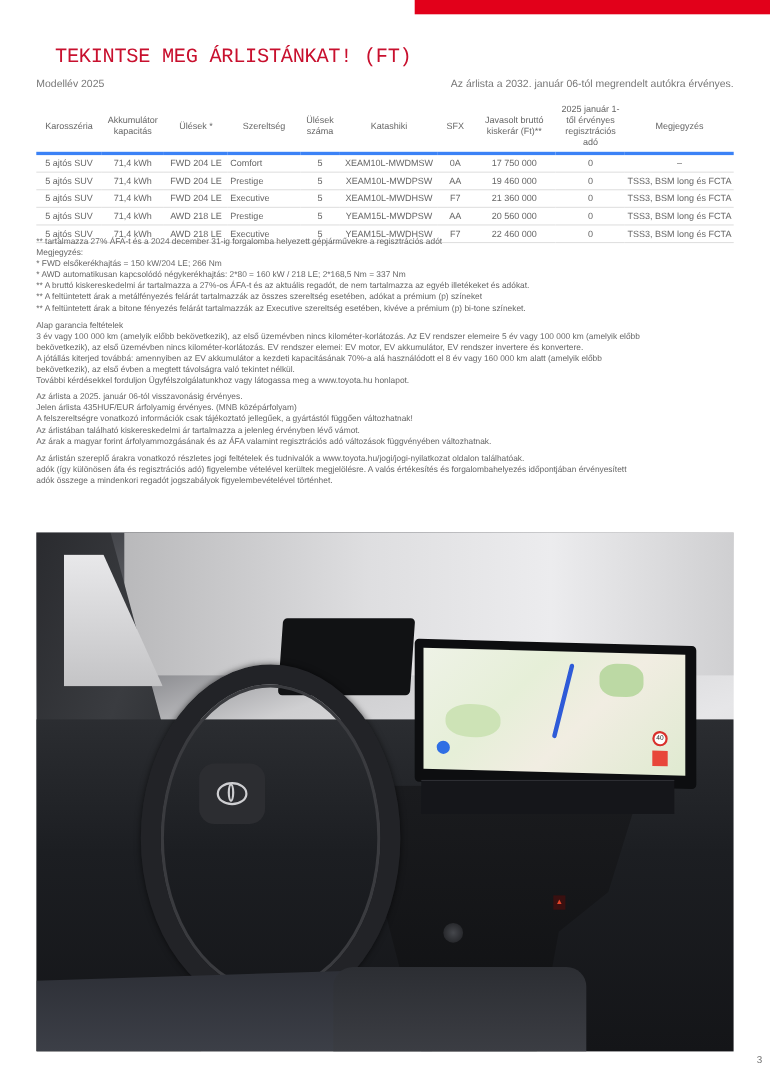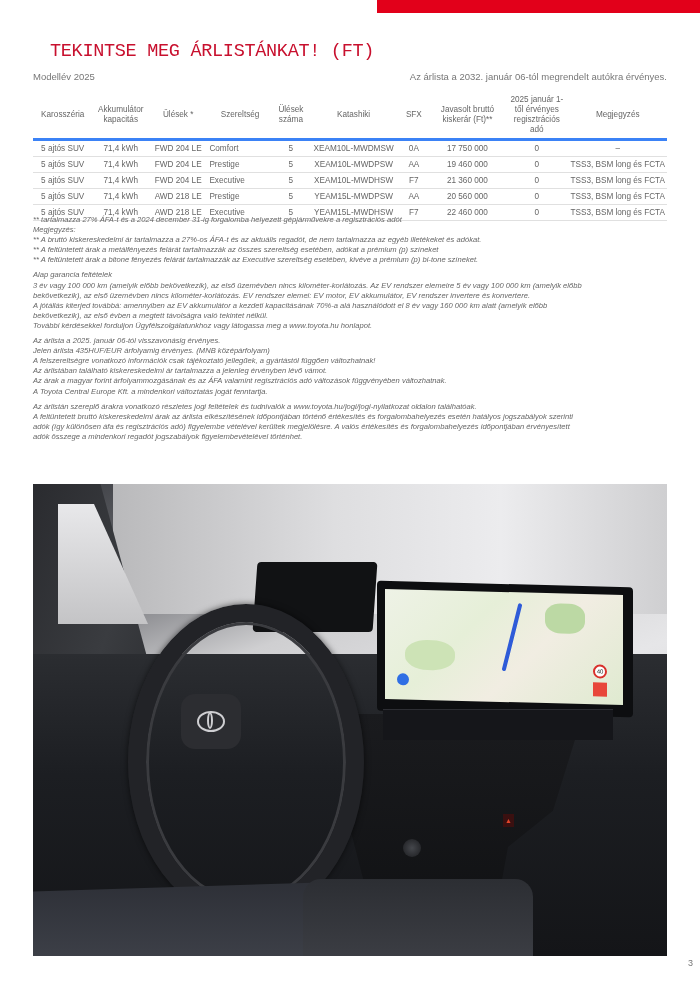--- a/index.html
+++ b/index.html
@@ -30,21 +30,21 @@
     white-space: nowrap; vertical-align: middle;
   }
   .c-left { text-align: left; }
   .c-center { text-align: center; }
   .c-right { text-align: left; }
 
   .notes {
     position: absolute; left: 33px; top: 215px; width: 640px;
     font-size: 7.6px; line-height: 10.1px; color: #666;
   }
-  .notes .block { margin-bottom: 5px; font-style: italic; }
+  .notes .block { margin-bottom: 5px; }
   .notes .line { display: block; white-space: nowrap; }
 
   .photo {
     position: absolute; left: 33px; top: 484px; width: 634px; height: 472px; overflow: hidden;
     background: linear-gradient(160deg, #3b3d42 0%, #6a6b70 18%, #cfcfd1 35%, #e6e6e8 55%, #d8d8da 75%, #bcbcbe 100%);
   }
   .photo .sky {
     position: absolute; left: 80px; top: 0; width: 554px; height: 130px;
     background: linear-gradient(90deg, #b9b9bb 0%, #dedee0 40%, #ececee 70%, #cfcfd1 100%);
   }
@@ -238,43 +238,43 @@
       <td class="c-center">0</td>
       <td class="c-right">TSS3, BSM long és FCTA</td>
     </tr>
   </tbody>
 </table>
 
 <div class="notes">
   <div class="block">
     <span class="line">** tartalmazza 27% ÁFA-t és a 2024 december 31-ig forgalomba helyezett gépjárművekre a regisztrációs adót</span>
     <span class="line">Megjegyzés:</span>
+    <span class="line">* FWD elsőkerékhajtás = 150 kW/204 LE; 266 Nm</span>
+    <span class="line">* AWD automatikusan kapcsolódó négykerékhajtás: 2*80 = 160 kW / 218 LE; 2*168,5 Nm = 337 Nm</span>
     <span class="line">** A bruttó kiskereskedelmi ár tartalmazza a 27%-os ÁFA-t és az aktuális regadót, de nem tartalmazza az egyéb illetékeket és adókat.</span>
     <span class="line">** A feltüntetett árak a metálfényezés felárát tartalmazzák az összes szereltség esetében, adókat a prémium (p) színeket</span>
     <span class="line">** A feltüntetett árak a bitone fényezés felárát tartalmazzák az Executive szereltség esetében, kivéve a prémium (p) bi-tone színeket.</span>
   </div>
   <div class="block">
     <span class="line">Alap garancia feltételek</span>
     <span class="line">3 év vagy 100 000 km (amelyik előbb bekövetkezik), az első üzemévben nincs kilométer-korlátozás. Az EV rendszer elemeire 5 év vagy 100 000 km (amelyik előbb</span>
     <span class="line">bekövetkezik), az első üzemévben nincs kilométer-korlátozás. EV rendszer elemei: EV motor, EV akkumulátor, EV rendszer invertere és konvertere.</span>
     <span class="line">A jótállás kiterjed továbbá: amennyiben az EV akkumulátor a kezdeti kapacitásának 70%-a alá használódott el 8 év vagy 160 000 km alatt (amelyik előbb</span>
     <span class="line">bekövetkezik), az első évben a megtett távolságra való tekintet nélkül.</span>
     <span class="line">További kérdésekkel forduljon Ügyfélszolgálatunkhoz vagy látogassa meg a www.toyota.hu honlapot.</span>
   </div>
   <div class="block">
     <span class="line">Az árlista a 2025. január 06-tól visszavonásig érvényes.</span>
     <span class="line">Jelen árlista 435HUF/EUR árfolyamig érvényes. (MNB középárfolyam)</span>
     <span class="line">A felszereltségre vonatkozó információk csak tájékoztató jellegűek, a gyártástól függően változhatnak!</span>
     <span class="line">Az árlistában található kiskereskedelmi ár tartalmazza a jelenleg érvényben lévő vámot.</span>
     <span class="line">Az árak a magyar forint árfolyammozgásának és az ÁFA valamint regisztrációs adó változások függvényében változhatnak.</span>
-    <span class="line">A Toyota Central Europe Kft. a mindenkori változtatás jogát fenntartja.</span>
   </div>
   <div class="block">
     <span class="line">Az árlistán szereplő árakra vonatkozó részletes jogi feltételek és tudnivalók a www.toyota.hu/jogi/jogi-nyilatkozat oldalon találhatóak.</span>
-    <span class="line">A feltüntetett bruttó kiskereskedelmi árak az árlista elkészítésének időpontjában történő értékesítés és forgalombahelyezés esetén hatályos jogszabályok szerinti</span>
     <span class="line">adók (így különösen áfa és regisztrációs adó) figyelembe vételével kerültek megjelölésre. A valós értékesítés és forgalombahelyezés időpontjában érvényesített</span>
     <span class="line">adók összege a mindenkori regadót jogszabályok figyelembevételével történhet.</span>
   </div>
 </div>
 
 <div class="photo">
   <div class="sky"></div>
   <div class="pillar"></div>
   <div class="window"></div>
   <div class="dash"></div>

